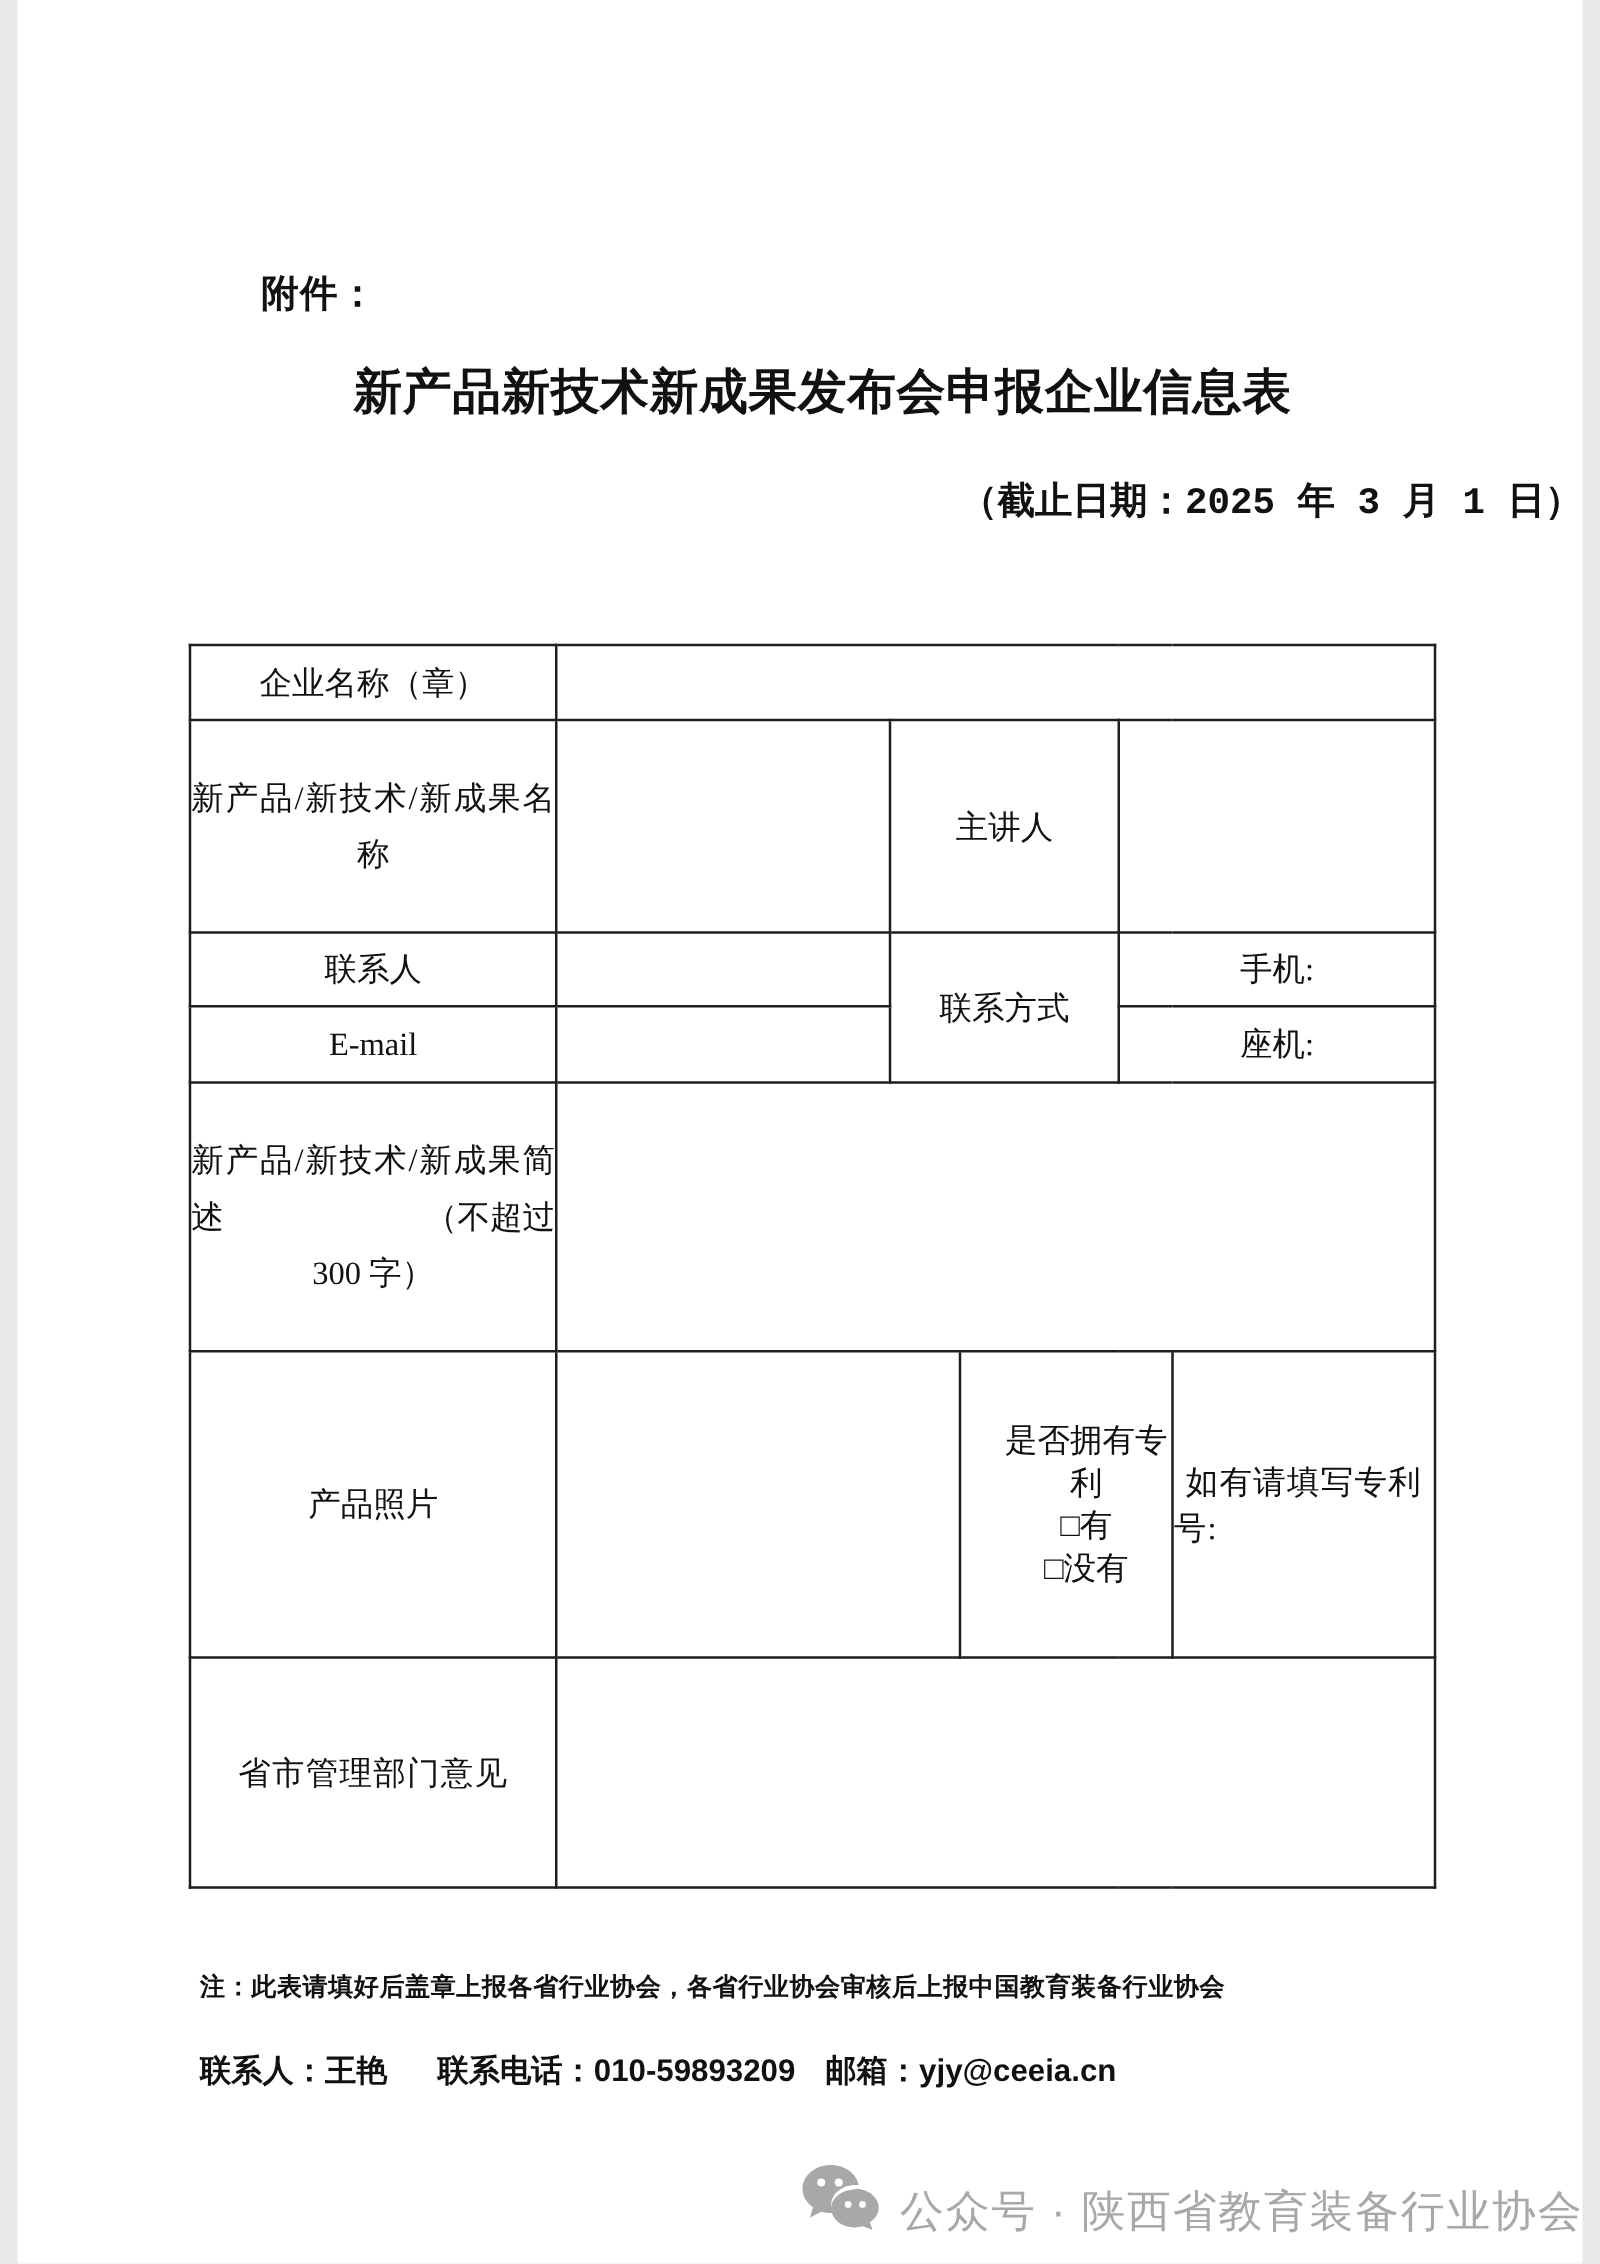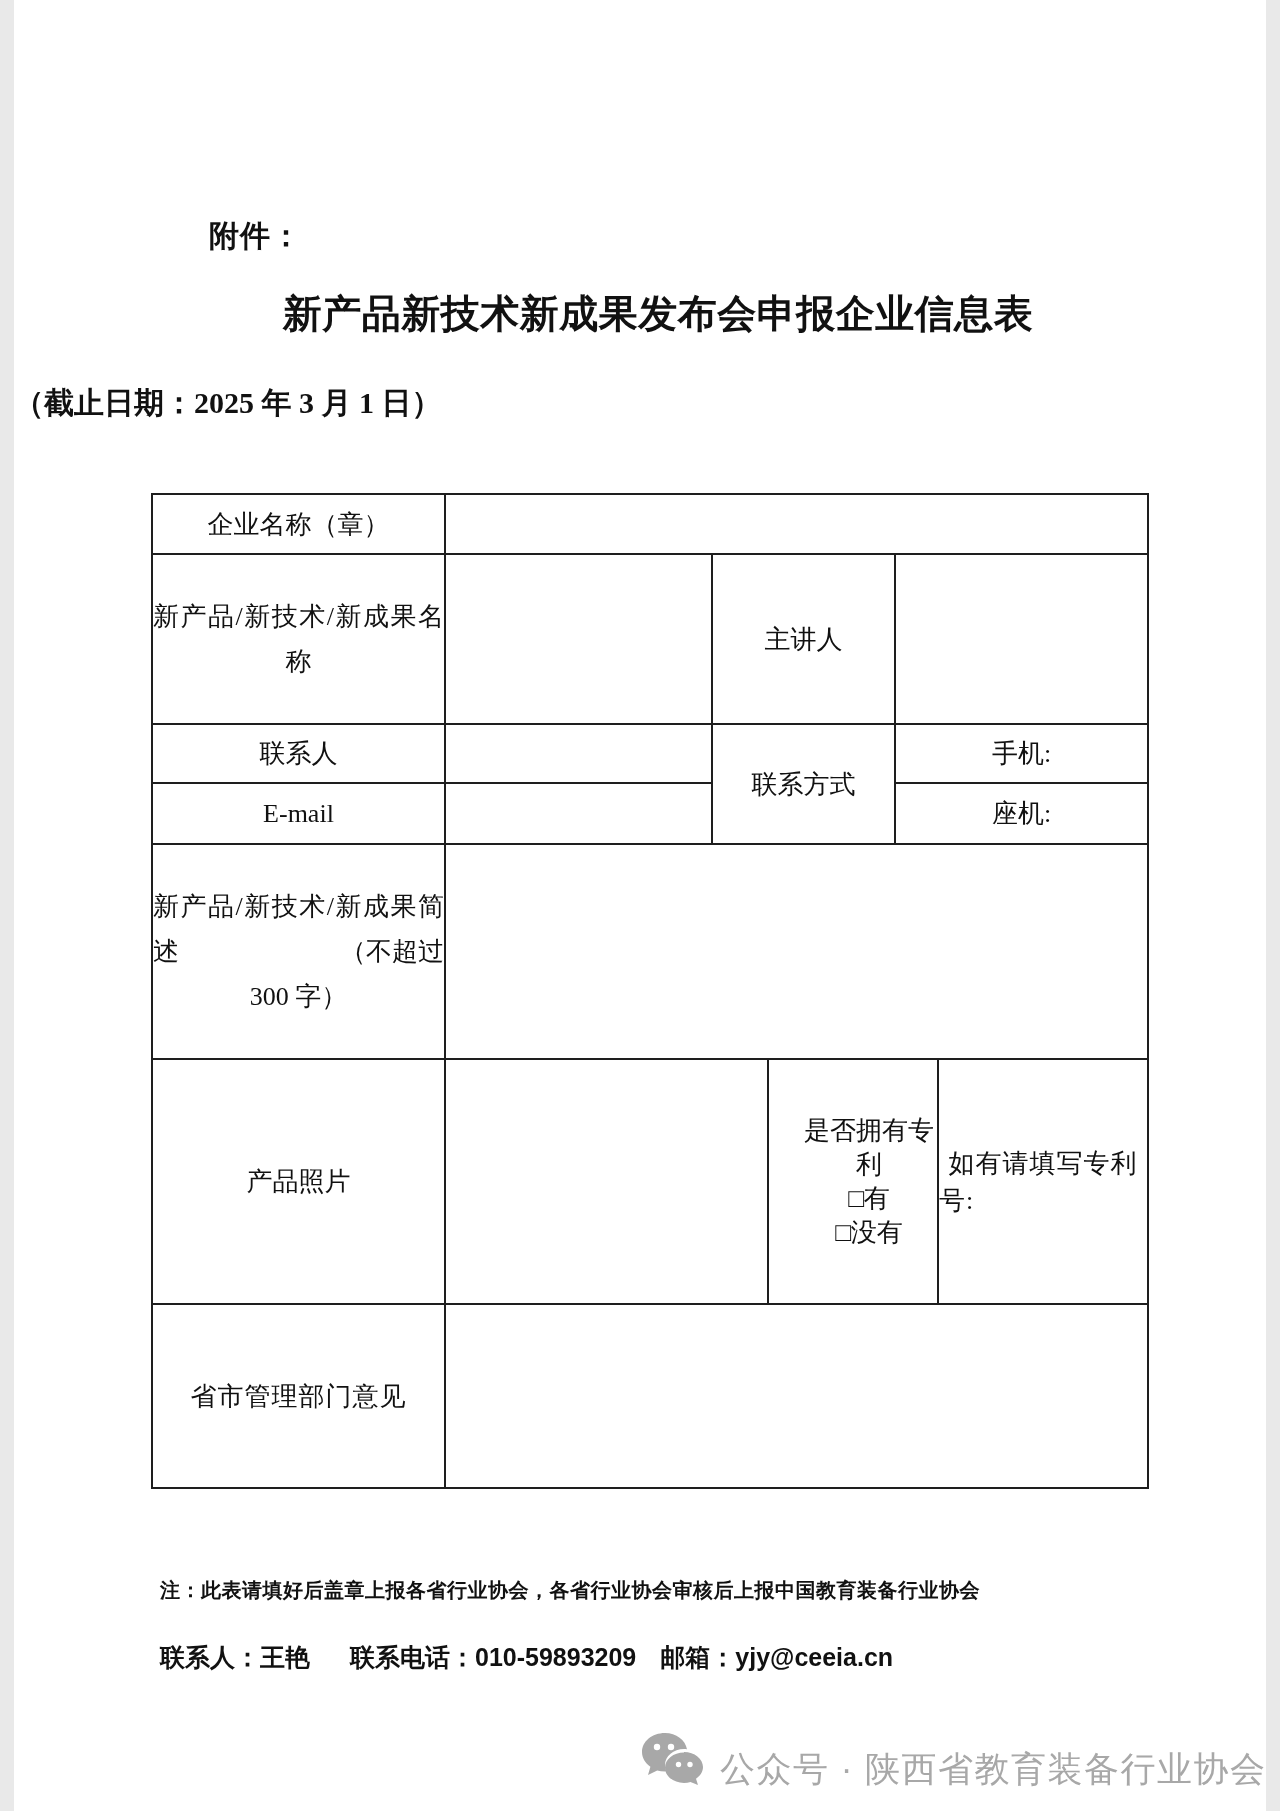--- a/index.html
+++ b/index.html
@@ -19,27 +19,27 @@
     font-weight:bold;font-size:30px;line-height:36px;letter-spacing:1px;
   }
   .title{
     position:absolute;left:0;right:0;top:292px;margin:0;
     text-align:center;
     font-family:"Liberation Sans","DejaVu Sans",sans-serif;
     font-weight:bold;font-size:39px;line-height:44px;letter-spacing:0.5px;padding-left:36px;
   }
   .deadline{
     position:absolute;left:0;right:0;top:385px;
-    text-align:left;
-    font-family:Liberation Serif, serif;
+    text-align:right;
+    font-family:Liberation Mono, monospace;
     font-weight:bold;font-size:30px;line-height:36px;
   }
   
   table.form-table{
-    position:absolute;left:137px;top:493px;
+    position:absolute;left:137px;top:515px;
     width:996px;height:994px;
     border-collapse:collapse;table-layout:fixed;
     font-size:26px;
   }
   table.form-table td{
     border:2px solid #1e1e1e;
     vertical-align:middle;
     text-align:center;
     padding:0;
     overflow:hidden;

